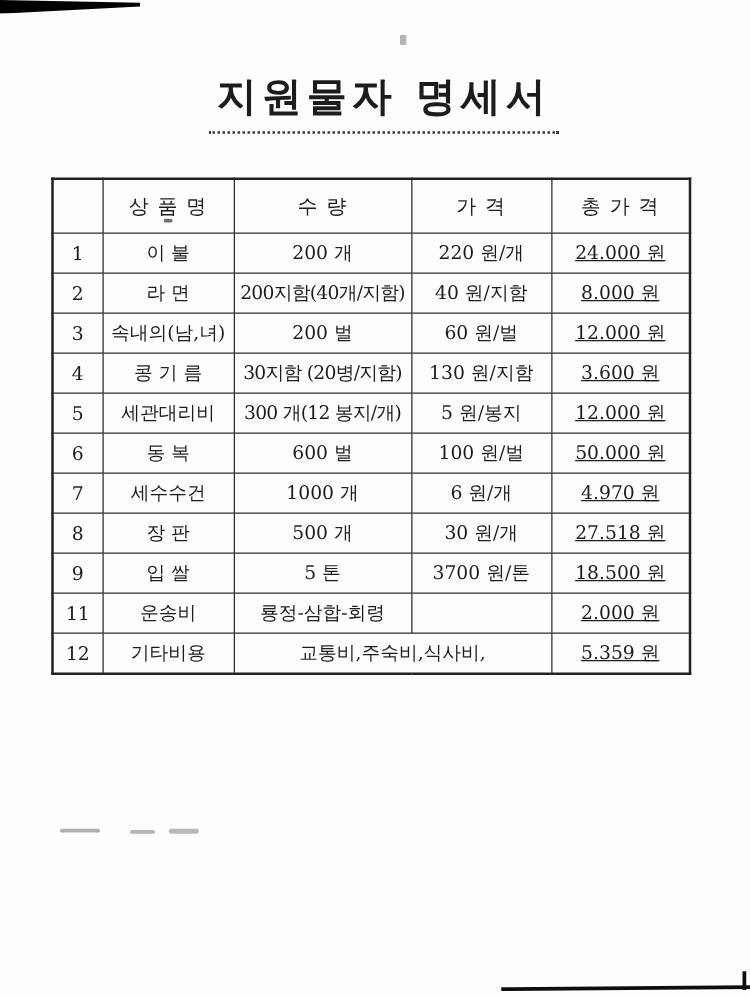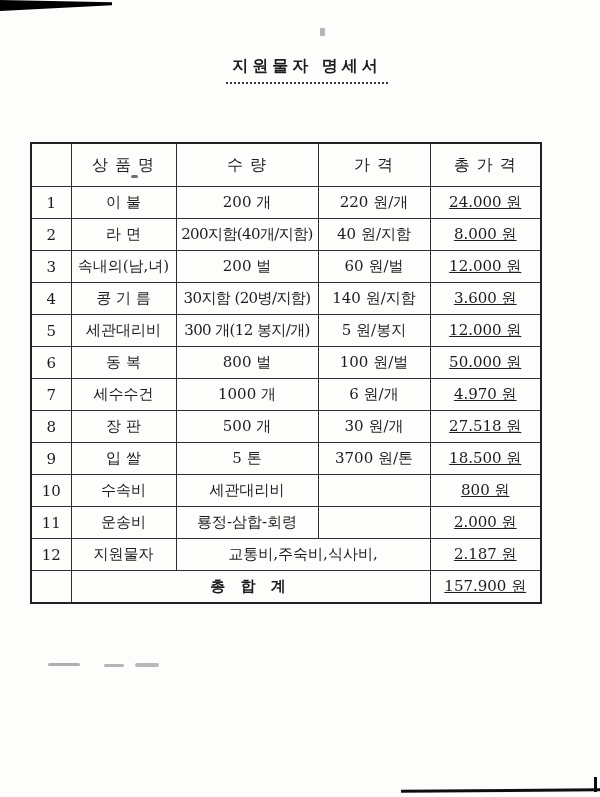--- a/index.html
+++ b/index.html
@@ -8,28 +8,28 @@
     background:#fdfdfc;
     font-family:"DejaVu Serif","Liberation Serif",serif;
     color:#1c1c1c; overflow:hidden;
     box-shadow:0 0 4px rgba(0,0,0,.25);
   }
 
   
   .title-wrap { position:absolute; top:56px; left:0; width:100%; text-align:center; }
   .doc-title {
     display:inline-block; margin:0 0 0 14px;
-    font-size:16px; font-weight:bold; letter-spacing:4px;
+    font-size:32px; font-weight:bold; letter-spacing:4px;
     padding:0 6px 5px 6px;
     border-bottom:2px dotted #3a3a3a;
   }
 
   
   table.supplies {
-    position:absolute; left:30px; top:142px; width:510px;
+    position:absolute; left:41px; top:142px; width:510px;
     border-collapse:collapse; table-layout:fixed;
     border:2px solid #222;
   }
   .supplies th, .supplies td {
     border:1.6px solid #2e2e2e;
     text-align:center; vertical-align:middle;
     padding:0 2px; font-weight:normal;
     overflow:hidden; white-space:nowrap;
   }
   .supplies thead th { height:42px; font-size:16px; letter-spacing:1px; }
@@ -103,34 +103,34 @@
         <td class="no-cell">3</td>
         <td>속내의(남,녀)</td>
         <td>200 벌</td>
         <td>60 원/벌</td>
         <td class="total-cell">12.000 원</td>
       </tr>
       <tr>
         <td class="no-cell">4</td>
         <td>콩 기 름</td>
         <td class="qty-small">30지함 (20병/지함)</td>
-        <td>140 원/지함</td>
+        <td>130 원/지함</td>
         <td class="total-cell">3.600 원</td>
       </tr>
       <tr>
         <td class="no-cell">5</td>
         <td>세관대리비</td>
         <td class="qty-small">300 개(12 봉지/개)</td>
         <td>5 원/봉지</td>
         <td class="total-cell">12.000 원</td>
       </tr>
       <tr>
         <td class="no-cell">6</td>
         <td>동  복</td>
-        <td>800 벌</td>
+        <td>600 벌</td>
         <td>100 원/벌</td>
         <td class="total-cell">50.000 원</td>
       </tr>
       <tr>
         <td class="no-cell">7</td>
         <td>세수수건</td>
         <td>1000 개</td>
         <td>6 원/개</td>
         <td class="total-cell">4.970 원</td>
       </tr>
@@ -142,43 +142,31 @@
         <td class="total-cell">27.518 원</td>
       </tr>
       <tr>
         <td class="no-cell">9</td>
         <td>입  쌀</td>
         <td>5 톤</td>
         <td>3700 원/톤</td>
         <td class="total-cell">18.500 원</td>
       </tr>
       <tr>
-        <td class="no-cell">10</td>
-        <td>수속비</td>
-        <td>세관대리비</td>
-        <td></td>
-        <td class="total-cell">800 원</td>
-      </tr>
-      <tr>
         <td class="no-cell">11</td>
         <td>운송비</td>
         <td>룡정-삼합-회령</td>
         <td></td>
         <td class="total-cell">2.000 원</td>
       </tr>
       <tr>
         <td class="no-cell">12</td>
-        <td>지원물자</td>
+        <td>기타비용</td>
         <td colspan="2">교통비,주숙비,식사비,</td>
-        <td class="total-cell">2.187 원</td>
-      </tr>
-      <tr>
-        <td class="no-cell"></td>
-        <td colspan="3" class="footer-label">총 합 계</td>
-        <td class="total-cell">157.900 원</td>
+        <td class="total-cell">5.359 원</td>
       </tr>
     </tbody>
   </table>
 
   <div class="artifact smudge-a"></div>
   <div class="artifact smudge-b"></div>
   <div class="artifact smudge-c"></div>
   <div class="artifact bottom-line"></div>
   <div class="artifact bottom-tick"></div>
 

